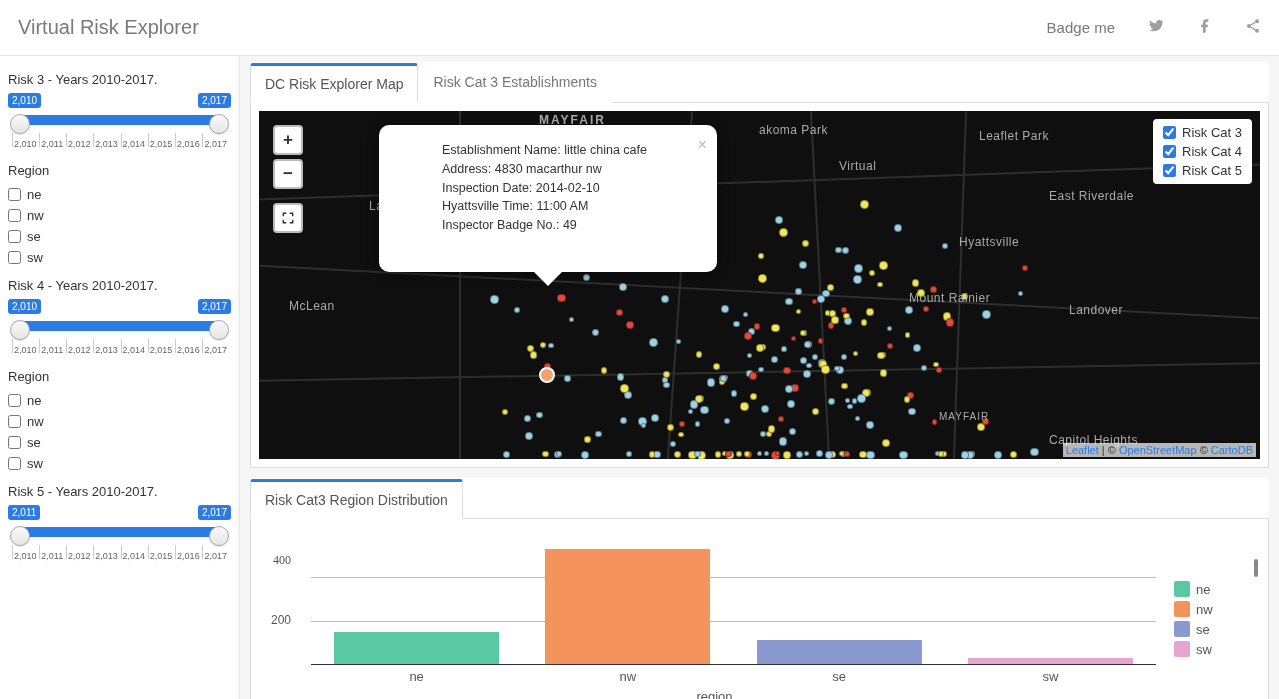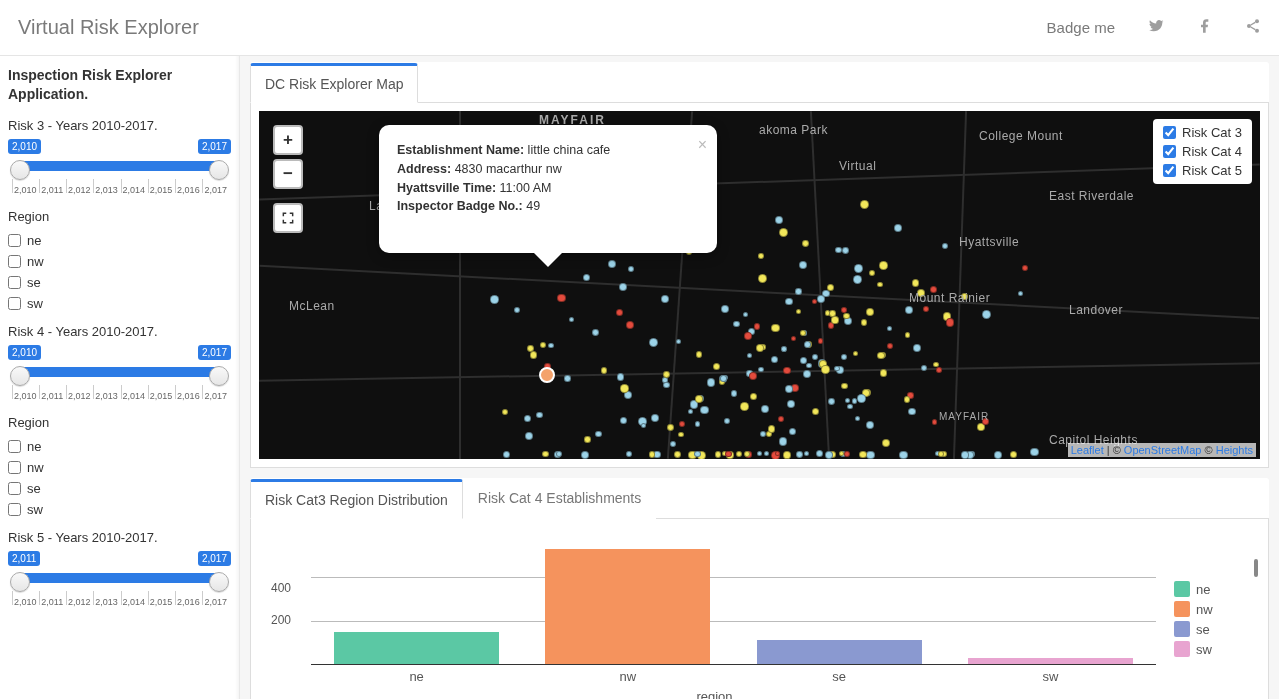--- a/index.html
+++ b/index.html
@@ -34,21 +34,21 @@
 .map-btn { width: 30px; height: 30px; background: #fff; border: 2px solid #bbb; border-radius: 4px; display: flex; align-items: center; justify-content: center; font-weight: 700; font-size: 17px; color: #333; }
 .map-btn.sep { margin-top: 10px; }
 .map-attrib { position: absolute; bottom: 2px; right: 4px; font-size: 11px; color: #2c7be5; background: rgba(255,255,255,0.7); padding: 1px 3px; }
 .map-attrib span.txt { color: #333; }
 .map-legend-box { position: absolute; top: 8px; right: 8px; background: #fff; border-radius: 4px; padding: 6px 10px; font-size: 13px; display: flex; flex-direction: column; gap: 4px; }
 .map-legend-box label { display: flex; align-items: center; gap: 6px; }
 .map-legend-box input { width: 13px; height: 13px; accent-color: #2c7be5; }
 .map-label { position: absolute; color: #aaa; font-size: 12px; letter-spacing: .5px; white-space: nowrap; }
 .popup { position: absolute; top: 14px; left: 120px; width: 338px; background: #fff; border-radius: 10px; padding: 16px 18px 18px; box-shadow: 0 3px 12px rgba(0,0,0,.35); font-size: 12.5px; line-height: 1.5; color: #333; }
 .popup .close { position: absolute; top: 8px; right: 10px; color: #bbb; font-size: 16px; cursor: pointer; }
-.popup b { font-weight: 700; }
+.popup b { font-weight: 400; margin-left: 45px; }
 .popup .tail { position: absolute; bottom: -14px; left: 50%; margin-left: -14px; width: 0; height: 0; border-left: 14px solid transparent; border-right: 14px solid transparent; border-top: 14px solid #fff; }
 .dot { position: absolute; border-radius: 50%; border: 1px solid rgba(0,0,0,.4); }
 .chart-area { background: #fff; border: 1px solid #ddd; border-top: none; padding: 10px 10px 4px; height: 190px; display: flex; }
 .chart-body { flex: 1; position: relative; }
 .chart-grid { position: absolute; left: 34px; right: 12px; background: #bbb; height: 1px; }
 .chart-ylabel { position: absolute; left: 0; font-size: 12px; color: #555; width: 30px; text-align: right; }
 .chart-bar { position: absolute; bottom: 40px; }
 .chart-xlabel { position: absolute; bottom: 20px; font-size: 13px; color: #555; text-align: center; }
 .chart-xtitle { position: absolute; bottom: 0; left: 50%; transform: translateX(-50%); font-size: 13px; color: #555; }
 .chart-legend { width: 90px; padding: 30px 0 0 6px; font-size: 13px; color: #555; }
@@ -80,24 +80,20 @@
           <circle cx="18" cy="19" r="3"></circle>
           <path d="M8.6 13.5l6.8 4M15.4 6.5l-6.8 4" stroke="#9e9e9e" stroke-width="2"></path>
         </svg>
     </span>
   </div>
 </div>
 
 <div class="layout">
   <div class="sidebar">
     <div class="sidebar-scroll-shadow"></div>
-    <h3>
-      <span>Inspection Risk Explorer</span><br>
-      <span>Application.</span>
-    </h3>
 
     <div class="section-title">Risk 3 - Years 2010-2017.</div>
     <div class="slider-box">
       <div class="slider-bubble" style="left:0">2,010</div>
       <div class="slider-bubble" style="right:0">2,017</div>
       <div class="slider-fill"></div>
       <div class="slider-handle" style="left:2px"></div>
       <div class="slider-handle" style="right:2px"></div>
       <div class="slider-ticks">
         <span>2,010</span>
@@ -185,20 +181,21 @@
           <span>2,016</span>
           <span>2,017</span>
       </div>
     </div>
   </div>
 
   <div class="main">
     <div>
       <div class="tabs">
         <div class="tab active">DC Risk Explorer Map</div>
+        <div class="tab">Risk Cat 3 Establishments</div>
       </div>
       <div class="panel">
         <div class="map">
 
           <div class="map-road" style="left:0;top:70px;width:100%;height:2px;transform:rotate(-2deg)"></div>
           <div class="map-road" style="left:0;top:180px;width:100%;height:2px;transform:rotate(3deg)"></div>
           <div class="map-road" style="left:0;top:260px;width:100%;height:2px;transform:rotate(-1deg)"></div>
           <div class="map-road" style="left:200px;top:0;width:2px;height:100%"></div>
           <div class="map-road" style="left:420px;top:0;width:2px;height:100%;transform:rotate(4deg)"></div>
           <div class="map-road" style="left:560px;top:0;width:2px;height:100%;transform:rotate(-3deg)"></div>
@@ -425,32 +422,33 @@
               <div class="dot" style="left: 635.399px; top: 113.05px; width: 7.99659px; height: 7.99659px; background: rgb(156, 211, 232);"></div>
               <div class="dot" style="left: 420.26px; top: 309.843px; width: 5.8862px; height: 5.8862px; background: rgb(227, 75, 61);"></div>
               <div class="dot" style="left: 435.121px; top: 340px; width: 6.40544px; height: 6.40544px; background: rgb(156, 211, 232);"></div>
             </div>
 
           <div class="map-label" style="top:2px;left:280px;font-weight:600;letter-spacing:2px">MAYFAIR</div>
           <div class="map-label" style="top:188px;left:30px">McLean</div>
           <div class="map-label" style="top:88px;left:110px">Langle</div>
           <div class="map-label" style="top:12px;left:500px">akoma Park</div>
           <div class="map-label" style="top:48px;left:580px">Virtual</div>
-          <div class="map-label" style="top:18px;left:720px">College Mount</div>
+          <div class="map-label" style="top:18px;left:720px">Leaflet Park</div>
           <div class="map-label" style="top:78px;left:790px">East Riverdale</div>
           <div class="map-label" style="top:124px;left:700px">Hyattsville</div>
           <div class="map-label" style="top:180px;left:650px">Mount Rainier</div>
           <div class="map-label" style="top:192px;left:810px">Landover</div>
           <div class="map-label" style="top:300px;left:680px;font-size:10px;letter-spacing:1px">MAYFAIR</div>
           <div class="map-label" style="top:322px;left:790px">Capitol Heights</div>
 
           <div class="popup">
             <div class="close">×</div>
             <div><b>Establishment Name:</b><span> little china cafe</span></div>
             <div><b>Address:</b><span> 4830 macarthur nw</span></div>
+            <div><b>Inspection Date:</b><span> 2014-02-10</span></div>
             <div><b>Hyattsville Time:</b><span> 11:00 AM</span></div>
             <div><b>Inspector Badge No.:</b><span> 49</span></div>
             <br>
             <div class="tail"></div>
           </div>
 
           <div class="dot" style="left:280px;top:256px;width:16px;height:16px;background:#f4a26b;border:2px solid #fff"></div>
 
           <div class="map-controls">
             <div class="map-btn">+</div>
@@ -471,37 +469,36 @@
                 <input type="checkbox" checked="" style="">
                 <span>Risk Cat 4</span>
               </label>
             <label>
                 <input type="checkbox" checked="" style="">
                 <span>Risk Cat 5</span>
               </label>
           </div>
 
           <div class="map-attrib">
-            <span>Leaflet</span><span class="txt"> | © </span><span>OpenStreetMap</span><span class="txt"> © </span><span>Heights</span>
+            <span>Leaflet</span><span class="txt"> | © </span><span>OpenStreetMap</span><span class="txt"> © </span><span>CartoDB</span>
           </div>
         </div>
       </div>
     </div>
 
     <div>
       <div class="tabs">
         <div class="tab active">Risk Cat3 Region Distribution</div>
-        <div class="tab">Risk Cat 4 Establishments</div>
       </div>
       <div class="chart-area">
         <div class="chart-body" id="chart-body">
             <div class="chart-grid" style="top: 91.7273px; left: 50px;"></div>
             <div class="chart-ylabel" style="top: 83.7273px;">200</div>
             <div class="chart-grid" style="top: 48.4545px; left: 50px;"></div>
-            <div class="chart-ylabel" style="top: 52px;">400</div>
+            <div class="chart-ylabel" style="top: 24px; font-family: Liberation Serif, serif;">400</div>
             <div class="chart-grid" style="top: 135px; left: 50px; background: rgb(51, 51, 51);"></div>
             <div class="chart-bar" style="left: 73.2375px; width: 164.775px; height: 32.4545px; background: rgb(91, 200, 164);"></div>
             <div class="chart-xlabel" style="left: 73.2375px; width: 164.775px;">ne</div>
             <div class="chart-bar" style="left: 284.488px; width: 164.775px; height: 114.673px; background: rgb(245, 147, 93);"></div>
             <div class="chart-xlabel" style="left: 284.488px; width: 164.775px;">nw</div>
             <div class="chart-bar" style="left: 495.738px; width: 164.775px; height: 23.8px; background: rgb(138, 153, 208);"></div>
             <div class="chart-xlabel" style="left: 495.738px; width: 164.775px;">se</div>
             <div class="chart-bar" style="left: 706.987px; width: 164.775px; height: 6.49091px; background: rgb(232, 164, 208);"></div>
             <div class="chart-xlabel" style="left: 706.987px; width: 164.775px;">sw</div>
             <div class="chart-xtitle">region</div>

